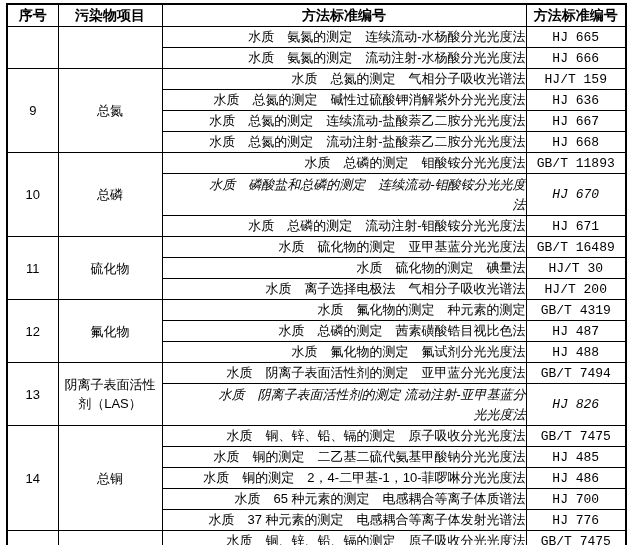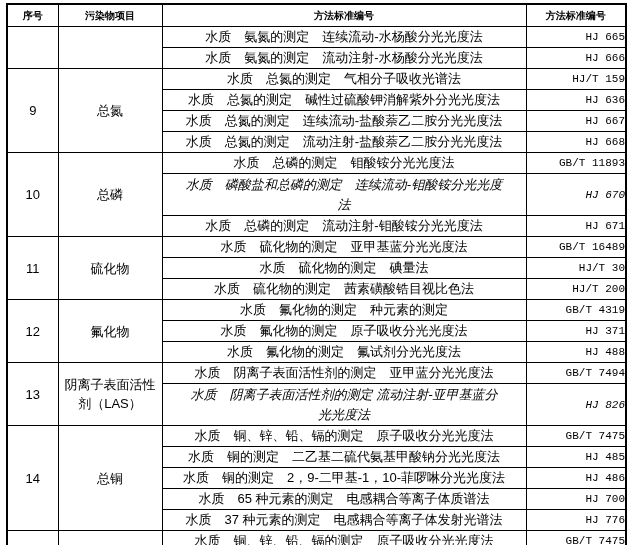--- a/index.html
+++ b/index.html
@@ -26,21 +26,21 @@
   }
   table.standards th,
   table.standards td {
     border: 1px solid #000;
     color: #000;
     padding: 0;
     overflow: hidden;
   }
   table.standards thead th {
     height: 21px;
-    font-size: 10px;
+    font-size: 14px;
     font-weight: bold;
     text-align: center;
     vertical-align: middle;
     margin-left: 13px;
   }
   table.standards tbody tr { height: 21px; }
   table.standards tbody tr.tall { height: 42px; font-style: italic; }
   td.c-no {
     text-align: center;
     vertical-align: middle;
@@ -48,31 +48,31 @@
   }
   td.c-pol {
     text-align: center;
     vertical-align: middle;
     font-size: 13px;
     padding: 0 4px;
     line-height: 19px;
     margin-top: 18px;
   }
   td.c-name {
-    text-align: center;
+    text-align: right;
     vertical-align: middle;
     font-size: 13px;
     padding: 0 3px 0 7px;
     line-height: 20px;
     white-space: pre-wrap;
   }
   td.c-code {
-    text-align: right;
-    vertical-align: middle;
-    font-size: 11px;
+    text-align: center;
+    vertical-align: middle;
+    font-size: 13px;
     padding-left: 8px;
     font-family: "Liberation Mono", "DejaVu Sans Mono", monospace;
     white-space: nowrap;
   }
 </style>
 </head>
 <body>
 
 <div class="page">
   <table class="standards">
@@ -138,32 +138,32 @@
           <td class="c-no" rowspan="3">11</td>
           <td class="c-pol" rowspan="3">硫化物</td>
           <td class="c-name">水质　硫化物的测定　亚甲基蓝分光光度法</td>
           <td class="c-code">GB/T 16489</td>
         </tr>
         <tr>
           <td class="c-name">水质　硫化物的测定　碘量法</td>
           <td class="c-code">HJ/T 30</td>
         </tr>
         <tr>
-          <td class="c-name">水质　硫化物的测定　茜素磺酸锆目视比色法</td>
+          <td class="c-name">水质　离子选择电极法　气相分子吸收光谱法</td>
           <td class="c-code">HJ/T 200</td>
         </tr>
         <tr>
           <td class="c-no" rowspan="3">12</td>
           <td class="c-pol" rowspan="3">氟化物</td>
           <td class="c-name">水质　氟化物的测定　种元素的测定</td>
           <td class="c-code">GB/T 4319</td>
         </tr>
         <tr>
-          <td class="c-name">水质　氟化物的测定　原子吸收分光光度法</td>
-          <td class="c-code">HJ 371</td>
+          <td class="c-name">水质　总磷的测定　茜素磺酸锆目视比色法</td>
+          <td class="c-code">HJ 487</td>
         </tr>
         <tr>
           <td class="c-name">水质　氟化物的测定　氟试剂分光光度法</td>
           <td class="c-code">HJ 488</td>
         </tr>
         <tr>
           <td class="c-no" rowspan="2">13</td>
           <td class="c-pol" rowspan="2">阴离子表面活性剂（LAS）</td>
           <td class="c-name">水质　阴离子表面活性剂的测定　亚甲蓝分光光度法</td>
           <td class="c-code">GB/T 7494</td>
@@ -177,21 +177,21 @@
           <td class="c-no" rowspan="5">14</td>
           <td class="c-pol" rowspan="5">总铜</td>
           <td class="c-name">水质　铜、锌、铅、镉的测定　原子吸收分光光度法</td>
           <td class="c-code">GB/T 7475</td>
         </tr>
         <tr>
           <td class="c-name">水质　铜的测定　二乙基二硫代氨基甲酸钠分光光度法</td>
           <td class="c-code">HJ 485</td>
         </tr>
         <tr>
-          <td class="c-name">水质　铜的测定　2，9-二甲基-1，10-菲啰啉分光光度法</td>
+          <td class="c-name">水质　铜的测定　2，4-二甲基-1，10-菲啰啉分光光度法</td>
           <td class="c-code">HJ 486</td>
         </tr>
         <tr>
           <td class="c-name">水质　65 种元素的测定　电感耦合等离子体质谱法</td>
           <td class="c-code">HJ 700</td>
         </tr>
         <tr>
           <td class="c-name">水质　37 种元素的测定　电感耦合等离子体发射光谱法</td>
           <td class="c-code">HJ 776</td>
         </tr>

